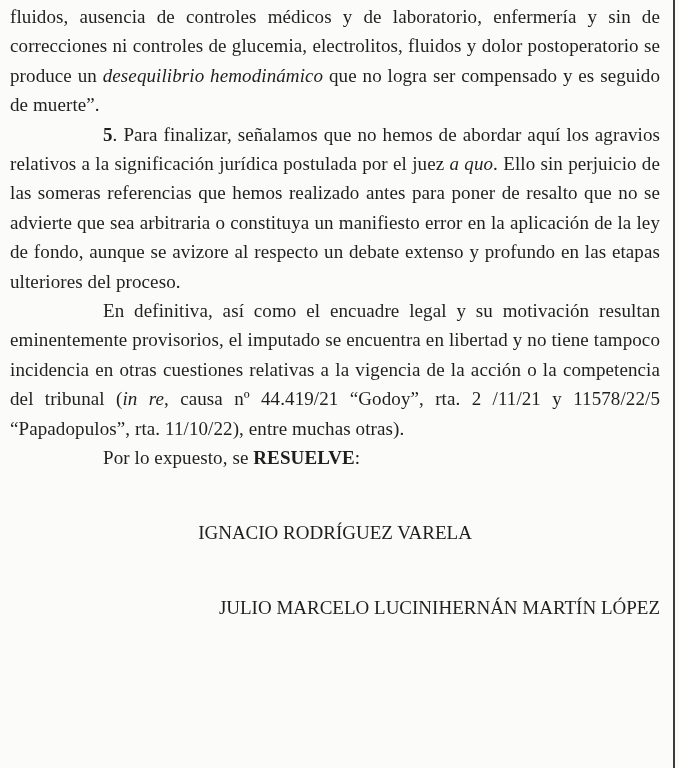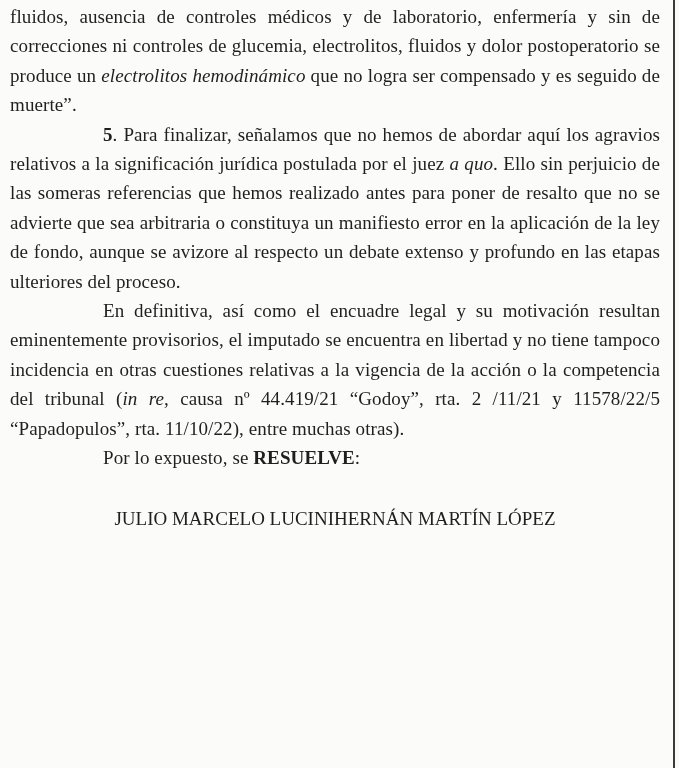--- a/index.html
+++ b/index.html
@@ -35,42 +35,43 @@
   .it { font-style: italic; }
   .b  { font-weight: bold; }
   .sig-center {
     margin-top: 45px;
     text-align: center;
     font-size: 19px;
     line-height: 29.4px;
   }
   .sig-row {
     display: flex;
-    justify-content: center;
-    margin-top: 31px;
+    justify-content: flex-end;
+    margin-top: 46px;
     font-size: 19px;
     line-height: 29.4px;
   }
 </style>
 </head>
 <body>
 
 <div class="page">
   <div class="content">
 
-    <p class="para"><span>fluidos, ausencia de controles médicos y de laboratorio, enfermería y sin de correcciones ni controles de glucemia, electrolitos, fluidos y dolor postoperatorio se produce un </span><span class="it">electrolitos hemodinámico</span><span> que no logra ser compensado y es seguido de muerte”.</span></p>
+    <p class="para"><span>fluidos, ausencia de controles médicos y de laboratorio, enfermería y sin de correcciones ni controles de glucemia, electrolitos, fluidos y dolor postoperatorio se produce un </span><span class="it">desequilibrio hemodinámico</span><span> que no logra ser compensado y es seguido de muerte”.</span></p>
 
     <p class="para indent"><span class="b">5</span><span>. Para finalizar, señalamos que no hemos de abordar aquí los agravios relativos a la significación jurídica postulada por el juez </span><span class="it">a quo</span><span>. Ello sin perjuicio de las someras referencias que hemos realizado antes para poner de resalto que no se advierte que sea arbitraria o constituya un manifiesto error en la aplicación de la ley de fondo, aunque se avizore al respecto un debate extenso y profundo en las etapas ulteriores del proceso.</span></p>
 
     <p class="para indent"><span>En definitiva, así como el encuadre legal y su motivación resultan eminentemente provisorios, el imputado se encuentra en libertad y no tiene tampoco incidencia en otras cuestiones relativas a la vigencia de la acción o la competencia del tribunal (</span><span class="it">in re</span><span>, causa nº 44.419/21 “Godoy”, rta. 2 /11/21 y 11578/22/5 “Papadopulos”, rta. 11/10/22), entre muchas otras).</span></p>
 
     <p class="para indent"><span>Por lo expuesto, se </span><span class="b">RESUELVE</span><span>:</span></p>
 
 
 
+    <div class="sig-center"><span>IGNACIO RODRÍGUEZ VARELA</span></div>
 
     <div class="sig-row">
       <span>JULIO MARCELO LUCINI</span>
       <span>HERNÁN MARTÍN LÓPEZ</span>
     </div>
 
   </div>
   <div class="edge-line"></div>
 </div>
 

